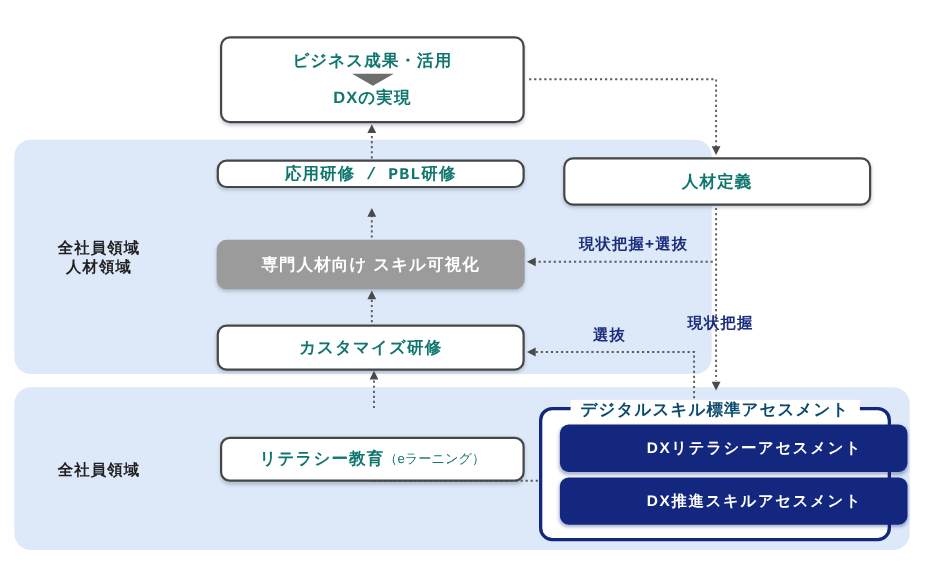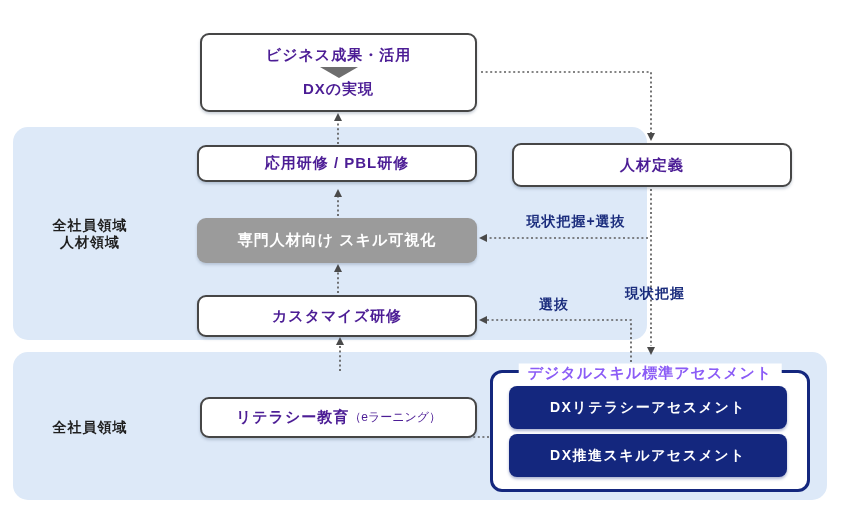--- a/index.html
+++ b/index.html
@@ -8,48 +8,49 @@
     font-family:"Liberation Sans","DejaVu Sans",sans-serif;
   }
   .region{position:absolute;background:#dde9f8;border-radius:15px;}
   .region-label{
     position:absolute;color:#1f1f1f;font-weight:bold;font-size:14px;
     text-align:center;line-height:17px;letter-spacing:1px;
   }
   .box{
     position:absolute;display:flex;align-items:center;justify-content:center;
     background:#fff;border:2px solid #464646;border-radius:9px;
-    font-weight:bold;font-size:15px;color:#4c1d95;letter-spacing:1px;
+    font-weight:bold;font-size:15px;color:#0f766e;letter-spacing:1px;
     box-shadow:0 2px 3px rgba(70,90,120,.28);box-sizing:border-box;text-align:center;
   }
   .box-gray{background:#9b9b9b;border:none;color:#ffffff;box-shadow:0 2px 3px rgba(70,90,120,.25);}
   .goal-box{flex-direction:column;row-gap:1px;}
   .goal-triangle{
     width:0;height:0;border-left:19px solid transparent;border-right:19px solid transparent;
     border-top:11px solid #6e6e6e;margin:1px 0;
   }
   .note{font-size:12px;font-weight:normal;letter-spacing:0;}
   .arrow-label{
     position:absolute;color:#1b2d7d;font-weight:bold;font-size:14px;
     letter-spacing:1px;text-align:center;white-space:nowrap;
   }
   .assess-container{
     position:absolute;background:#ffffff;border:3px solid #14277e;border-radius:12px;
     box-sizing:border-box;
   }
   .assess-title{
     position:absolute;top:0;left:50%;transform:translate(-50%,-50%);
-    background:#ffffff;padding:0 9px;color:#8b5cf6;font-weight:bold;font-size:15px;
+    background:#ffffff;padding:0 9px;color:#0c4a6e;font-weight:bold;font-size:15px;
     letter-spacing:1px;white-space:nowrap;
   }
   .assess-item{
     position:absolute;left:16px;width:278px;height:43px;background:#14277e;color:#ffffff;
     border-radius:8px;display:flex;align-items:center;justify-content:center;
     font-weight:bold;font-size:14px;letter-spacing:1.5px;
     box-shadow:0 2px 3px rgba(20,39,126,.35);
+    padding-left:38px;
   }
   svg.connectors{position:absolute;left:0;top:0;pointer-events:none;}
 </style>
 </head>
 <body>
 
 <div id="canvas">
 
   <div class="region" style="left:13px;top:127px;width:634px;height:213px;"></div>
   <div class="region" style="left:13px;top:352px;width:814px;height:148px;"></div>
@@ -84,21 +85,21 @@
       <polygon points="336,421 344,421 340,413"></polygon>
     </g>
   </svg>
 
   <div class="box goal-box" style="left:200px;top:33px;width:277px;height:79px;">
     <div>ビジネス成果・活用</div>
     <div class="goal-triangle"></div>
     <div>DXの実現</div>
   </div>
 
-  <div class="box" style="left:197px;top:145px;width:280px;height:37px;">応用研修 / PBL研修</div>
+  <div class="box" style="left:197px;top:145px;width:280px;height:26px;font-family:Liberation Mono, monospace;">応用研修 / PBL研修</div>
   <div class="box box-gray" style="left:197px;top:218px;width:280px;height:45px;">専門人材向け スキル可視化</div>
   <div class="box" style="left:197px;top:295px;width:280px;height:42px;">カスタマイズ研修</div>
 
   <div class="box" style="left:200px;top:372px;width:277px;height:41px;margin-top:25px;">
     <span>リテラシー教育</span>
       <span class="note">（eラーニング）</span>
   </div>
 
   <div class="box" style="left:512px;top:143px;width:280px;height:44px;">人材定義</div>
 

